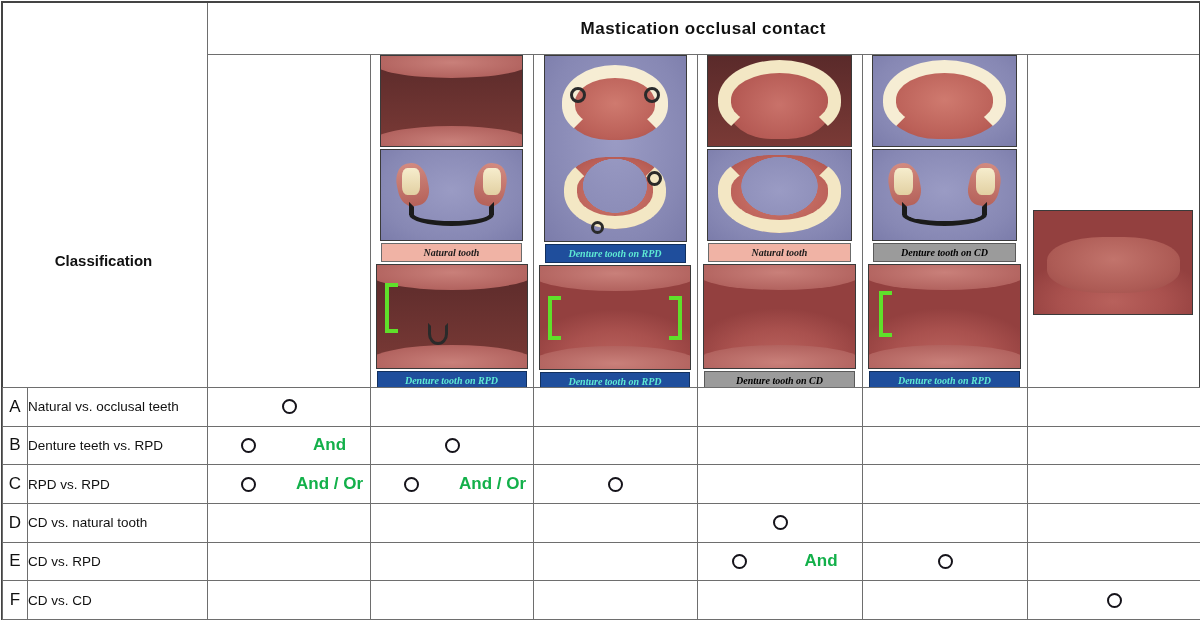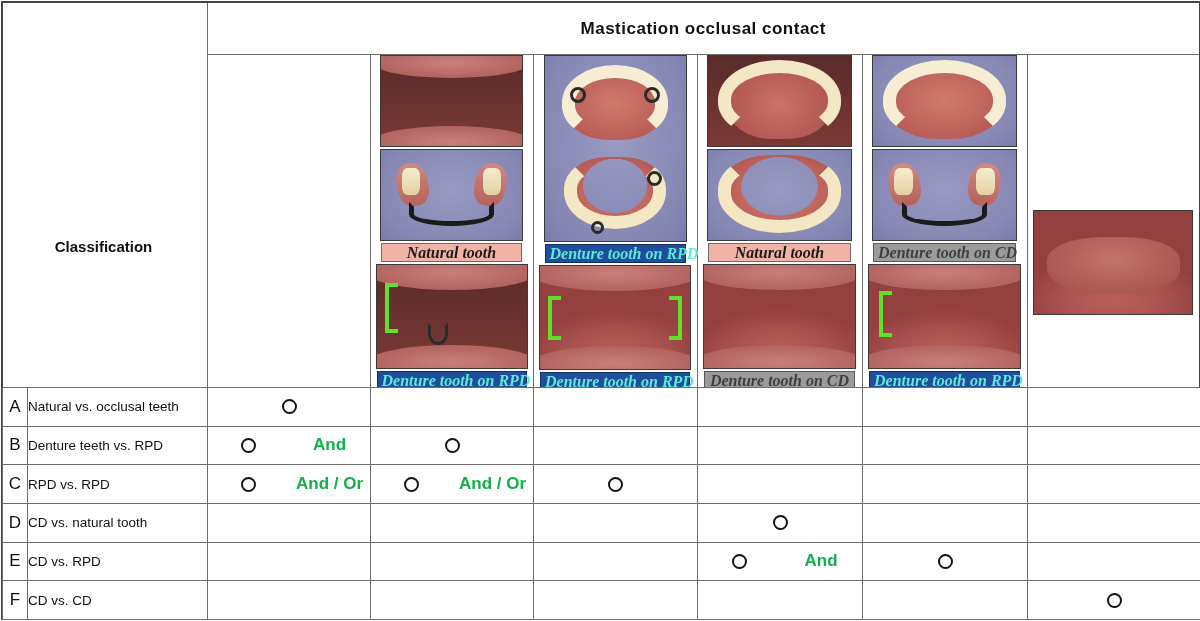--- a/index.html
+++ b/index.html
@@ -71,41 +71,41 @@
     border: 1px solid #3a3a3a;
     background: #8e8fb8;
     position: relative;
     overflow: hidden;
   }
 
   
   .cap {
     font-family: "Liberation Serif", serif;
     font-style: italic;
-    font-size: 16px;
+    font-size: 10px;
     font-weight: bold;
     text-align: center;
     padding: 1px 4px;
     white-space: nowrap;
     line-height: 15px;
   }
   .cap-natural {
     background: #f0b3a5;
     border: 1px solid #6b6b6b;
     color: #1a1a1a;
   }
   .cap-rpd {
     background: #1f4e9c;
     border: 1px solid #12305f;
     color: #5eead4;
   }
   .cap-cd {
     background: #9b9b9b;
     border: 1px solid #5a5a5a;
-    color: #404040;
+    color: #000000;
   }
 
   
   .datarow td { height: 38px; }
   .shade { background: #eef2f2; }
   .cellflex {
     display: flex; align-items: center;
     justify-content: center; gap: 0;
     height: 100%; width: 100%;
   }
@@ -566,21 +566,21 @@
             </div>
           </div>
           <div class="cap cap-cd" style="width:158px">Denture tooth on CD</div>
         </div>
       </td>
     </tr>
 
   </tbody>
     </table>
 
-  <div class="classif-cell" style="position:absolute;left:2px;top:238px;width:203px;text-align:center;">Classification</div>
+  <div class="classif-cell" style="position:absolute;left:2px;top:252px;width:203px;text-align:center;">Classification</div>
 
   <table class="matrix" id="data-table" style="position:absolute;left:1px;top:386px;width:1198px;height:233px;">
     <colgroup>
       <col style="width:25px">
         <col style="width:180px">
       <col style="width:163px">
         <col style="width:163px">
         <col style="width:164px">
       <col style="width:165px">
         <col style="width:165px">

